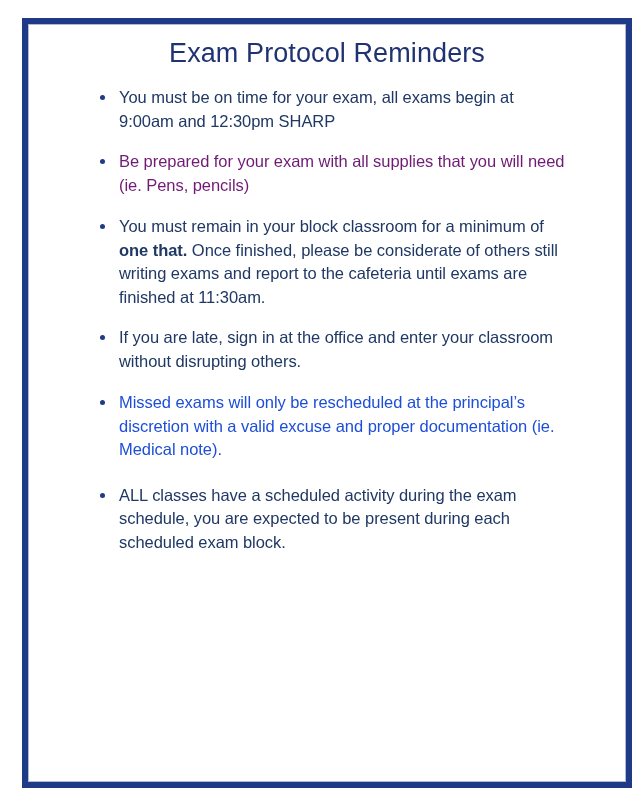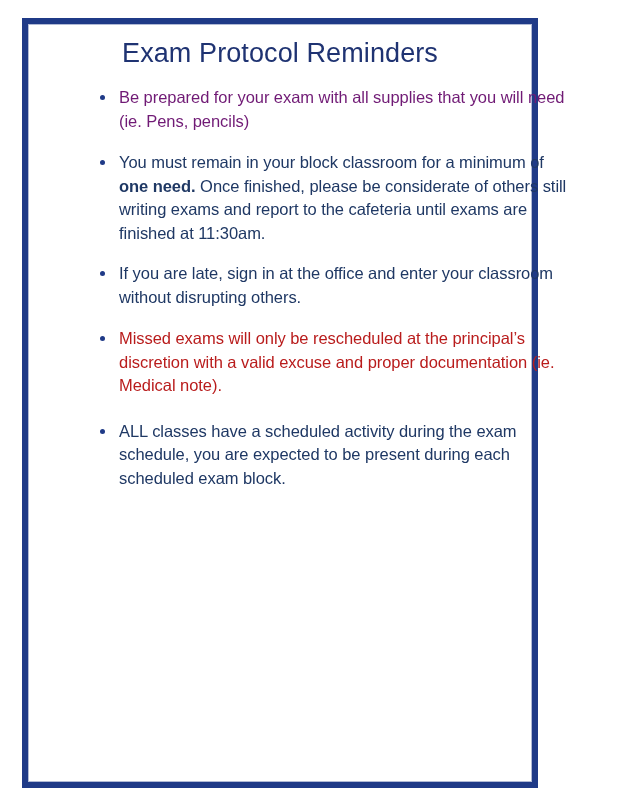--- a/index.html
+++ b/index.html
@@ -15,21 +15,21 @@
     overflow: hidden;
     font-family: "Liberation Sans", "DejaVu Sans", sans-serif;
     -webkit-font-smoothing: antialiased;
   }
 
   
   #poster {
     position: absolute;
     left: 22px;
     top: 18px;
-    width: 516px;
+    width: 610px;
     height: 770px;
     box-sizing: border-box;
     border: 6px solid #1f3a87;
     background: #ffffff;
   }
 
   
   #poster::after {
     content: "";
     position: absolute;
@@ -107,37 +107,41 @@
 </style>
 </head>
 <body style="background: rgb(255, 255, 255);">
 
 <div id="poster" style="border-color: rgb(31, 58, 135);">
 
   <div id="page-title" style="color: rgb(31, 51, 114);">Exam Protocol Reminders</div>
 
   <ul id="reminders-list">
 
+    <li class="reminder-item item-1" style="color: rgb(31, 56, 100);">
+      <span class="bullet-dot" style="background: rgb(31, 58, 135);"></span>
+      <span class="reminder-text"><span>You must be on time for your exam, all exams begin at 9:00am and 12:30pm SHARP</span><span class="emphasis"></span><span></span></span>
+    </li>
 
     <li class="reminder-item item-2" style="color: #701a75;">
       <span class="bullet-dot" style="background: rgb(31, 58, 135);"></span>
       <span class="reminder-text"><span>Be prepared for your exam with all supplies that you will need (ie. Pens, pencils)</span><span class="emphasis"></span><span></span></span>
     </li>
 
     <li class="reminder-item item-3" style="color: rgb(31, 56, 100);">
       <span class="bullet-dot" style="background: rgb(31, 58, 135);"></span>
-      <span class="reminder-text"><span>You must remain in your block classroom for a minimum of </span><span class="emphasis">one need.</span><span>  Once finished, please be considerate of others still writing exams and report to the cafeteria until exams are finished at 11:30am.</span></span>
+      <span class="reminder-text"><span>You must remain in your block classroom for a minimum of </span><span class="emphasis">one that.</span><span>  Once finished, please be considerate of others still writing exams and report to the cafeteria until exams are finished at 11:30am.</span></span>
     </li>
 
     <li class="reminder-item item-4" style="color: rgb(31, 56, 100);">
       <span class="bullet-dot" style="background: rgb(31, 58, 135);"></span>
       <span class="reminder-text"><span>If you are late, sign in at the office and enter your classroom without disrupting others.</span><span class="emphasis"></span><span></span></span>
     </li>
 
-    <li class="reminder-item item-5" style="color: #b91c1c;">
+    <li class="reminder-item item-5" style="color: #1d4ed8;">
       <span class="bullet-dot" style="background: rgb(31, 58, 135);"></span>
       <span class="reminder-text"><span>Missed exams will only be rescheduled at the principal’s discretion with a valid excuse and proper documentation (ie. Medical note).</span><span class="emphasis"></span><span></span></span>
     </li>
 
     <li class="reminder-item item-6" style="color: rgb(31, 56, 100);">
       <span class="bullet-dot" style="background: rgb(31, 58, 135);"></span>
       <span class="reminder-text"><span>ALL classes have a scheduled activity during the exam schedule, you are expected to be present during each scheduled exam block.</span><span class="emphasis"></span><span></span></span>
     </li>
 
   </ul>

